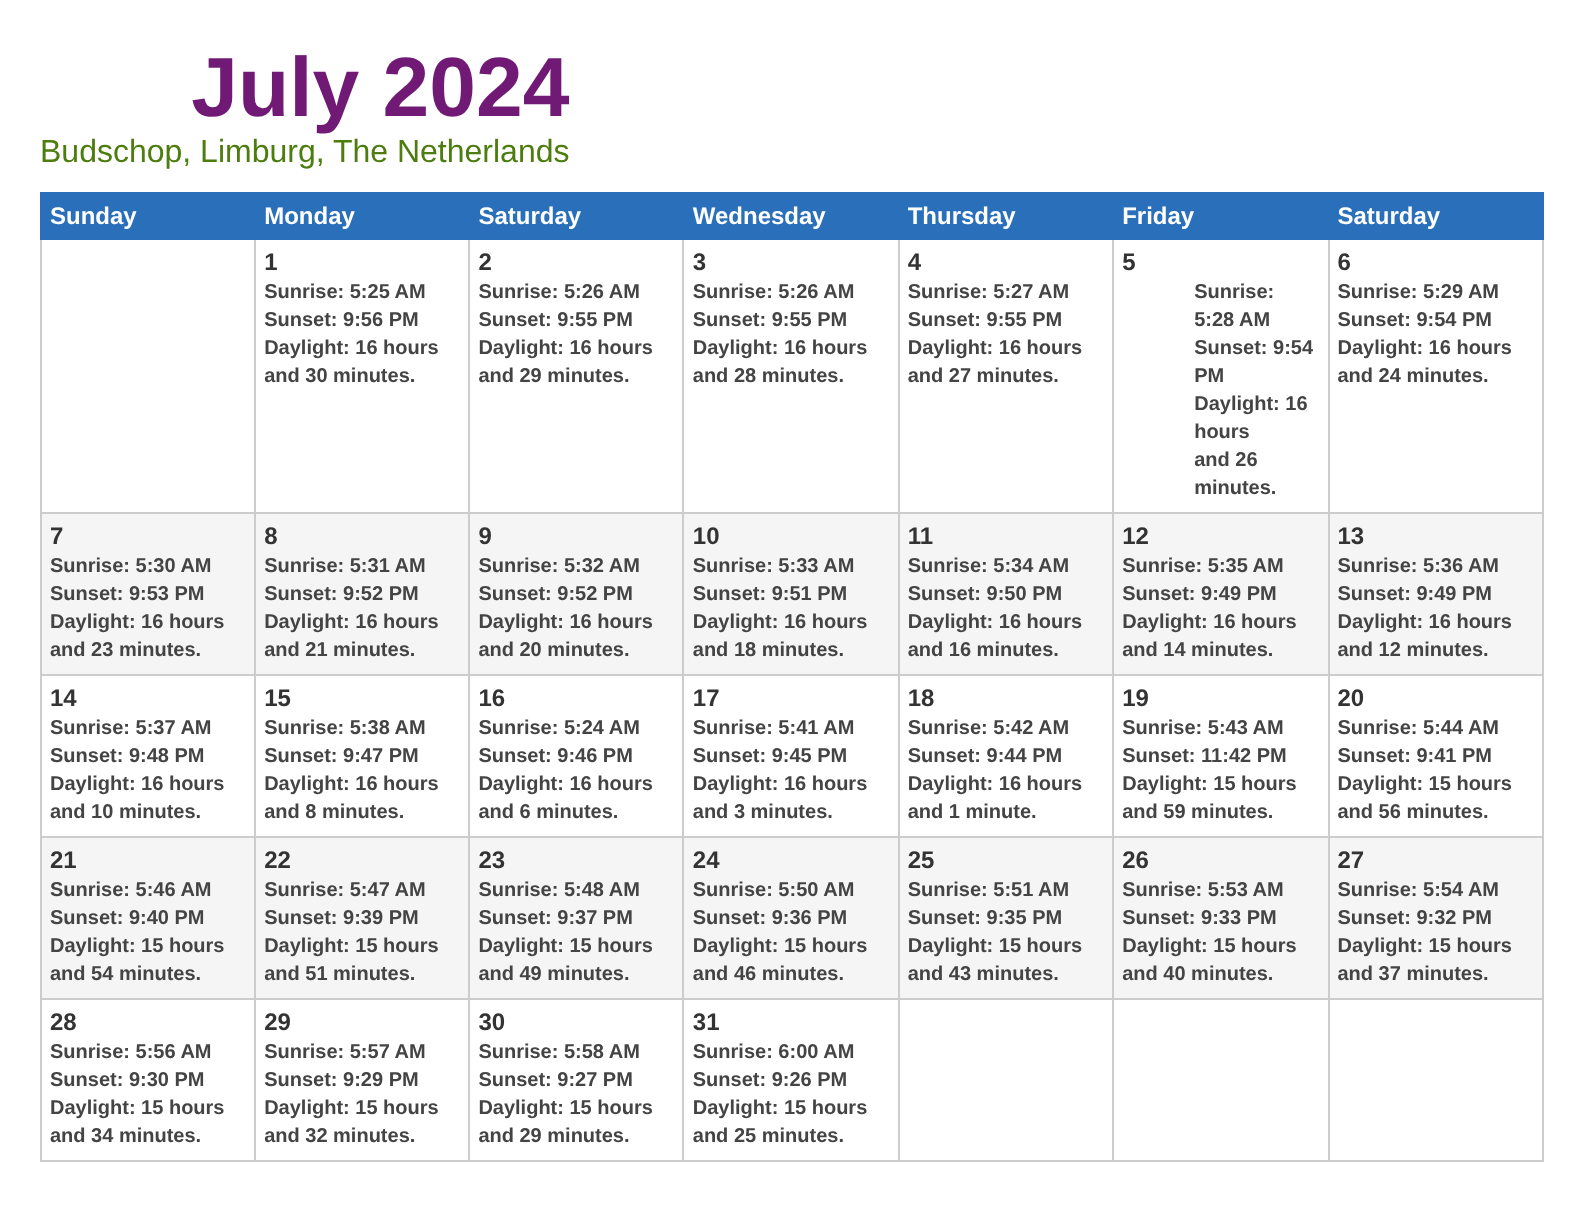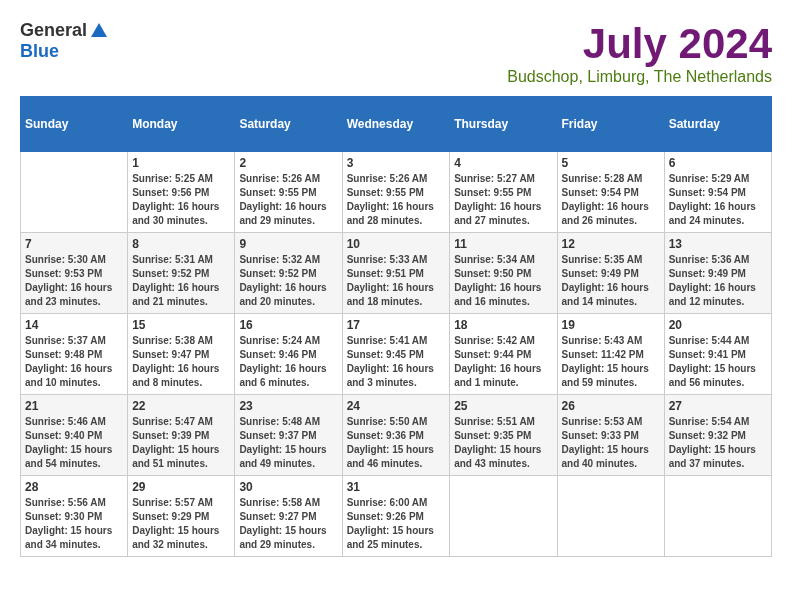--- a/index.html
+++ b/index.html
@@ -53,21 +53,21 @@
       color: #4d7c0f;
     }
     .calendar {
       width: 100%;
       border-collapse: collapse;
       font-size: 11px;
     }
     .calendar th {
       background-color: #2a6fba;
       color: white;
-      padding: 20px 4px;
+      padding: 4px 4px;
       text-align: left;
       font-size: 12px;
       font-weight: bold;
       border: 1px solid #2a6fba;
     }
     .calendar td {
       border: 1px solid #ccc;
       vertical-align: top;
       padding: 4px;
       width: 108px;
@@ -90,29 +90,20 @@
       font-weight: bold;
     }
     .empty-cell {
       background: #fff !important;
     }
   </style>
 </head>
 <body>
 
 <div class="header">
-  <div class="logo">
-    <div class="logo-text">
-      <span class="logo-general">General</span>
-      <svg class="logo-icon" viewBox="0 0 20 20">
-        <polygon points="10,2 18,16 2,16" fill="#1a6bbf"></polygon>
-      </svg>
-    </div>
-    <span class="logo-blue">Blue</span>
-  </div>
   <div class="title-section">
     <div class="month-title">July 2024</div>
     <div class="location">Budschop, Limburg, The Netherlands</div>
   </div>
 </div>
 
 <table class="calendar">
   <thead>
     <tr id="weekday-header">
     <th>Sunday</th>
@@ -150,21 +141,21 @@
         </td>
         <td>
           <div class="day-number">4</div>
           <div class="day-info" style="white-space: pre-line;">Sunrise: 5:27 AM
 Sunset: 9:55 PM
 Daylight: 16 hours
 and 27 minutes.</div>
         </td>
         <td>
           <div class="day-number">5</div>
-          <div class="day-info" style="white-space: pre-line;">Sunrise: 5:28 AM
+          <div class="day-info" style="white-space: pre-line; margin-left: 36px;">Sunrise: 5:28 AM
 Sunset: 9:54 PM
 Daylight: 16 hours
 and 26 minutes.</div>
         </td>
         <td>
           <div class="day-number">6</div>
           <div class="day-info" style="white-space: pre-line;">Sunrise: 5:29 AM
 Sunset: 9:54 PM
 Daylight: 16 hours
 and 24 minutes.</div>

